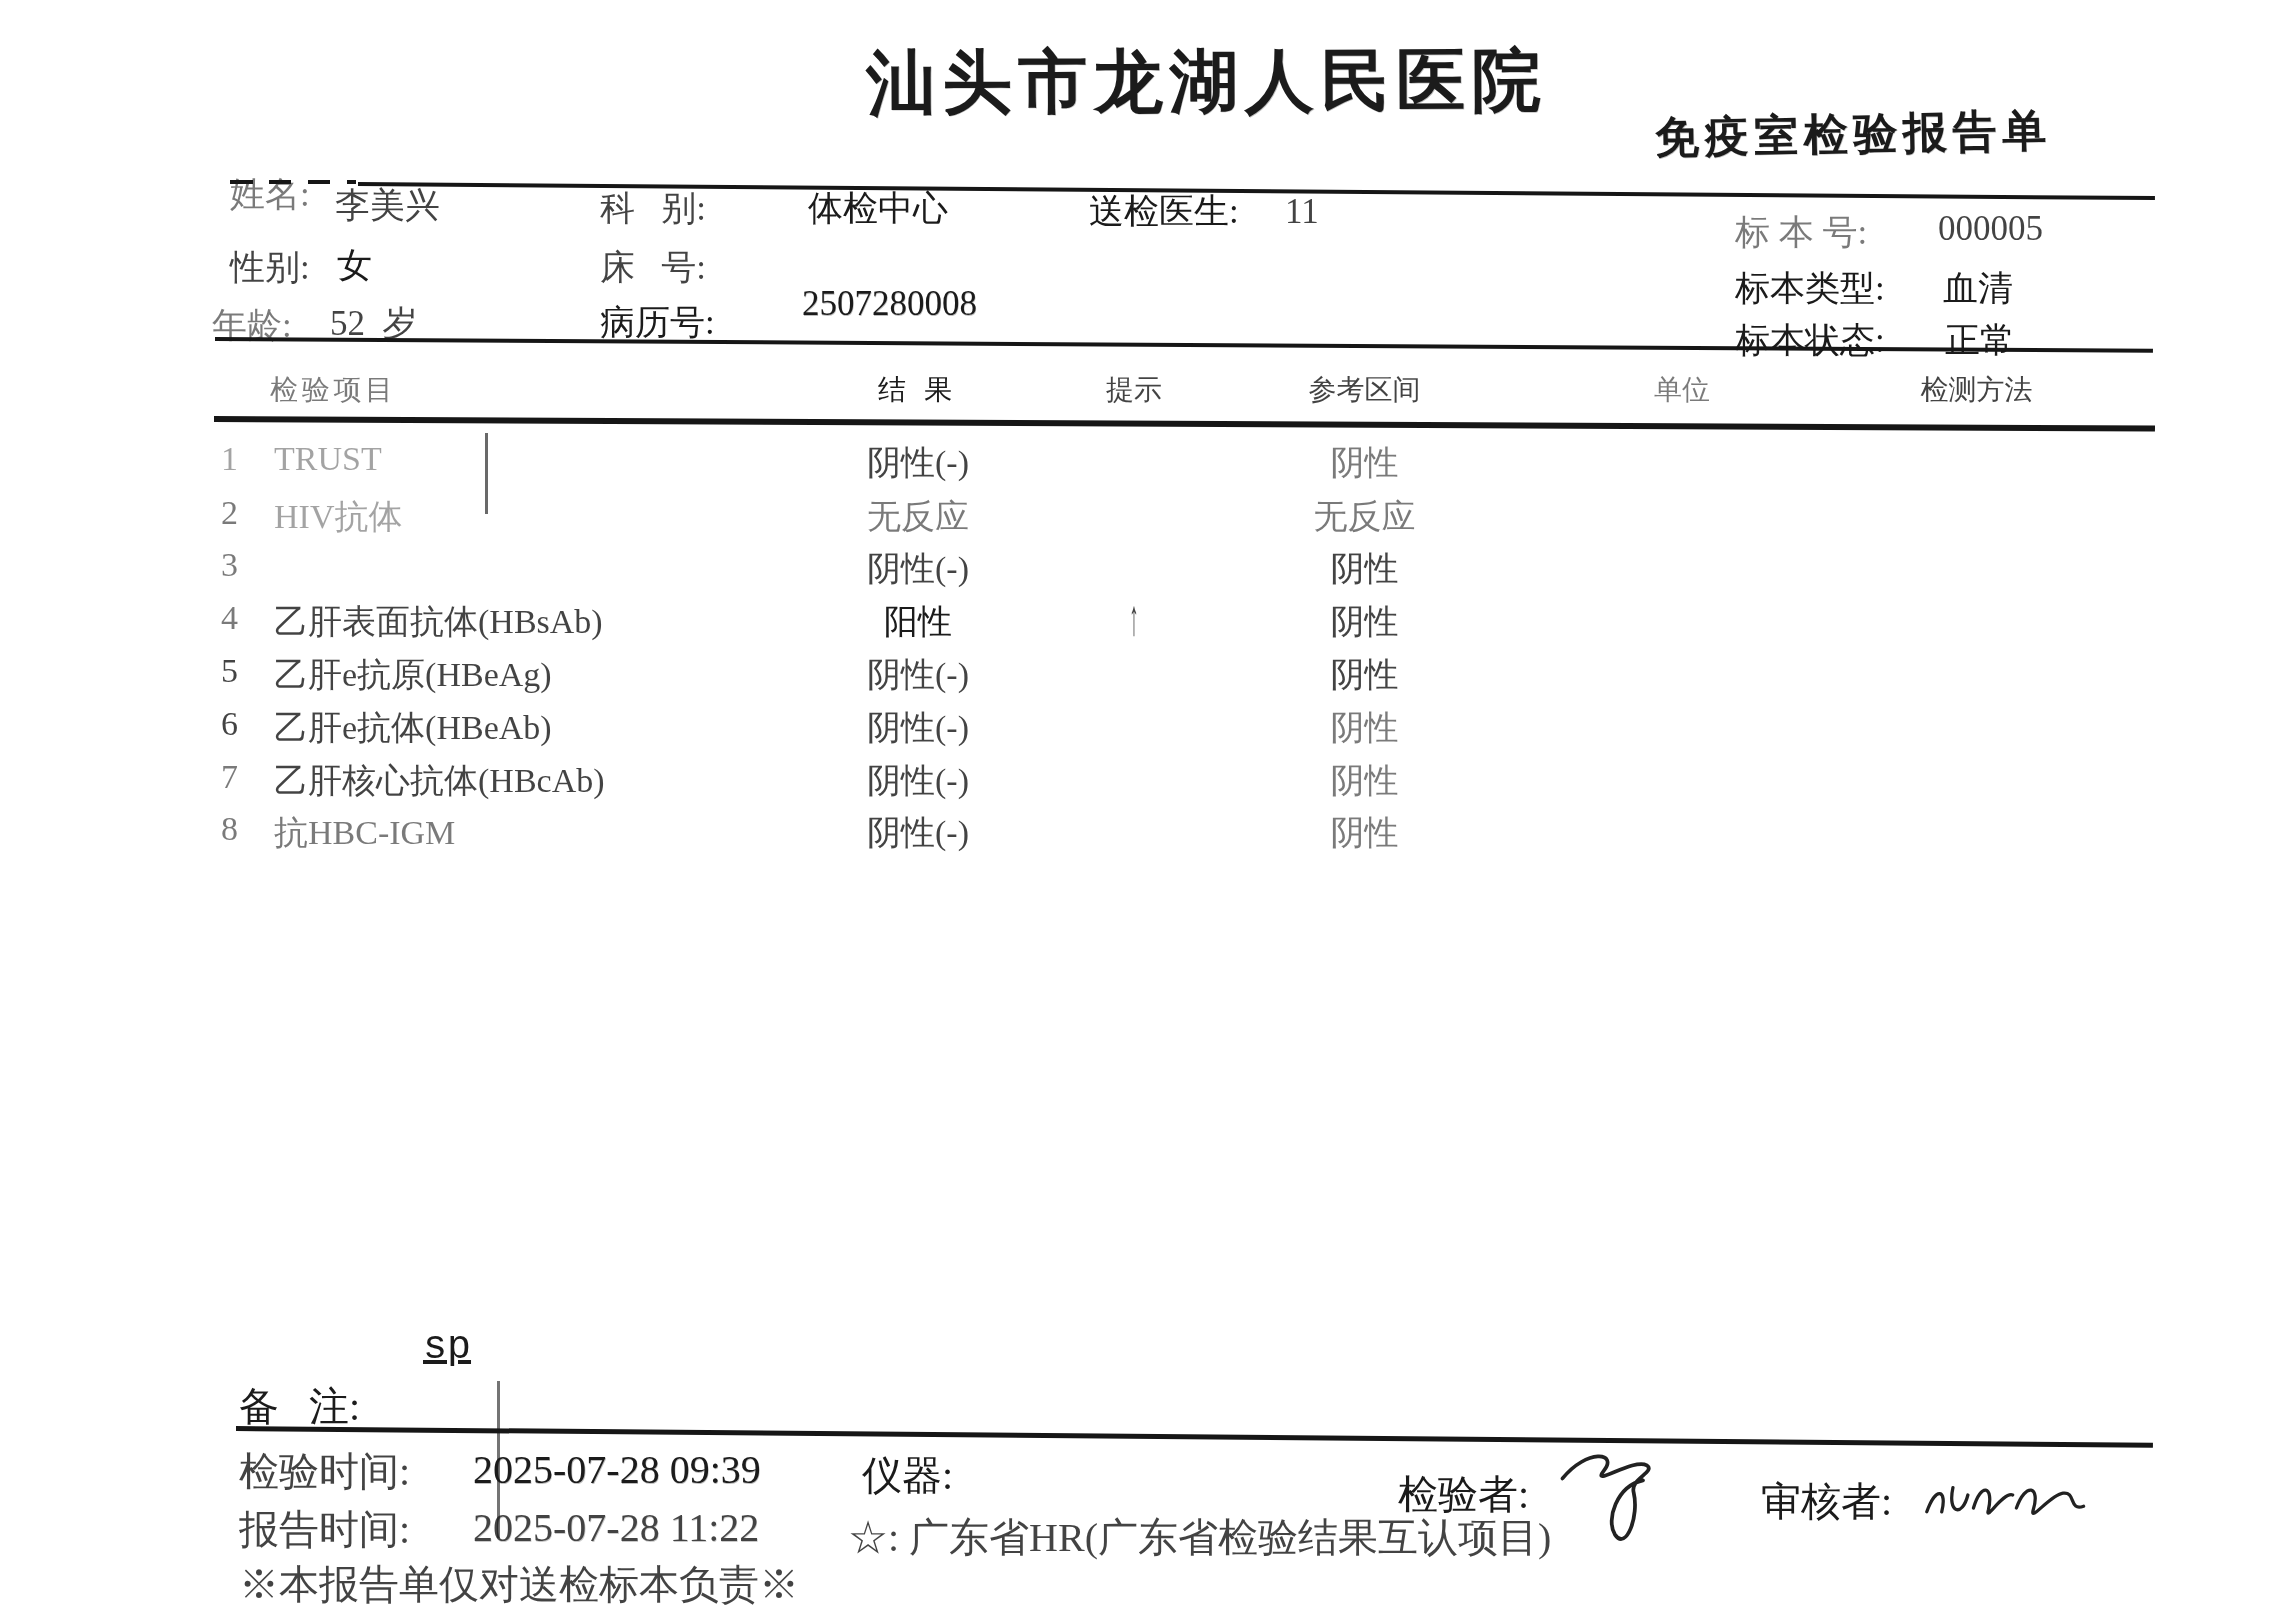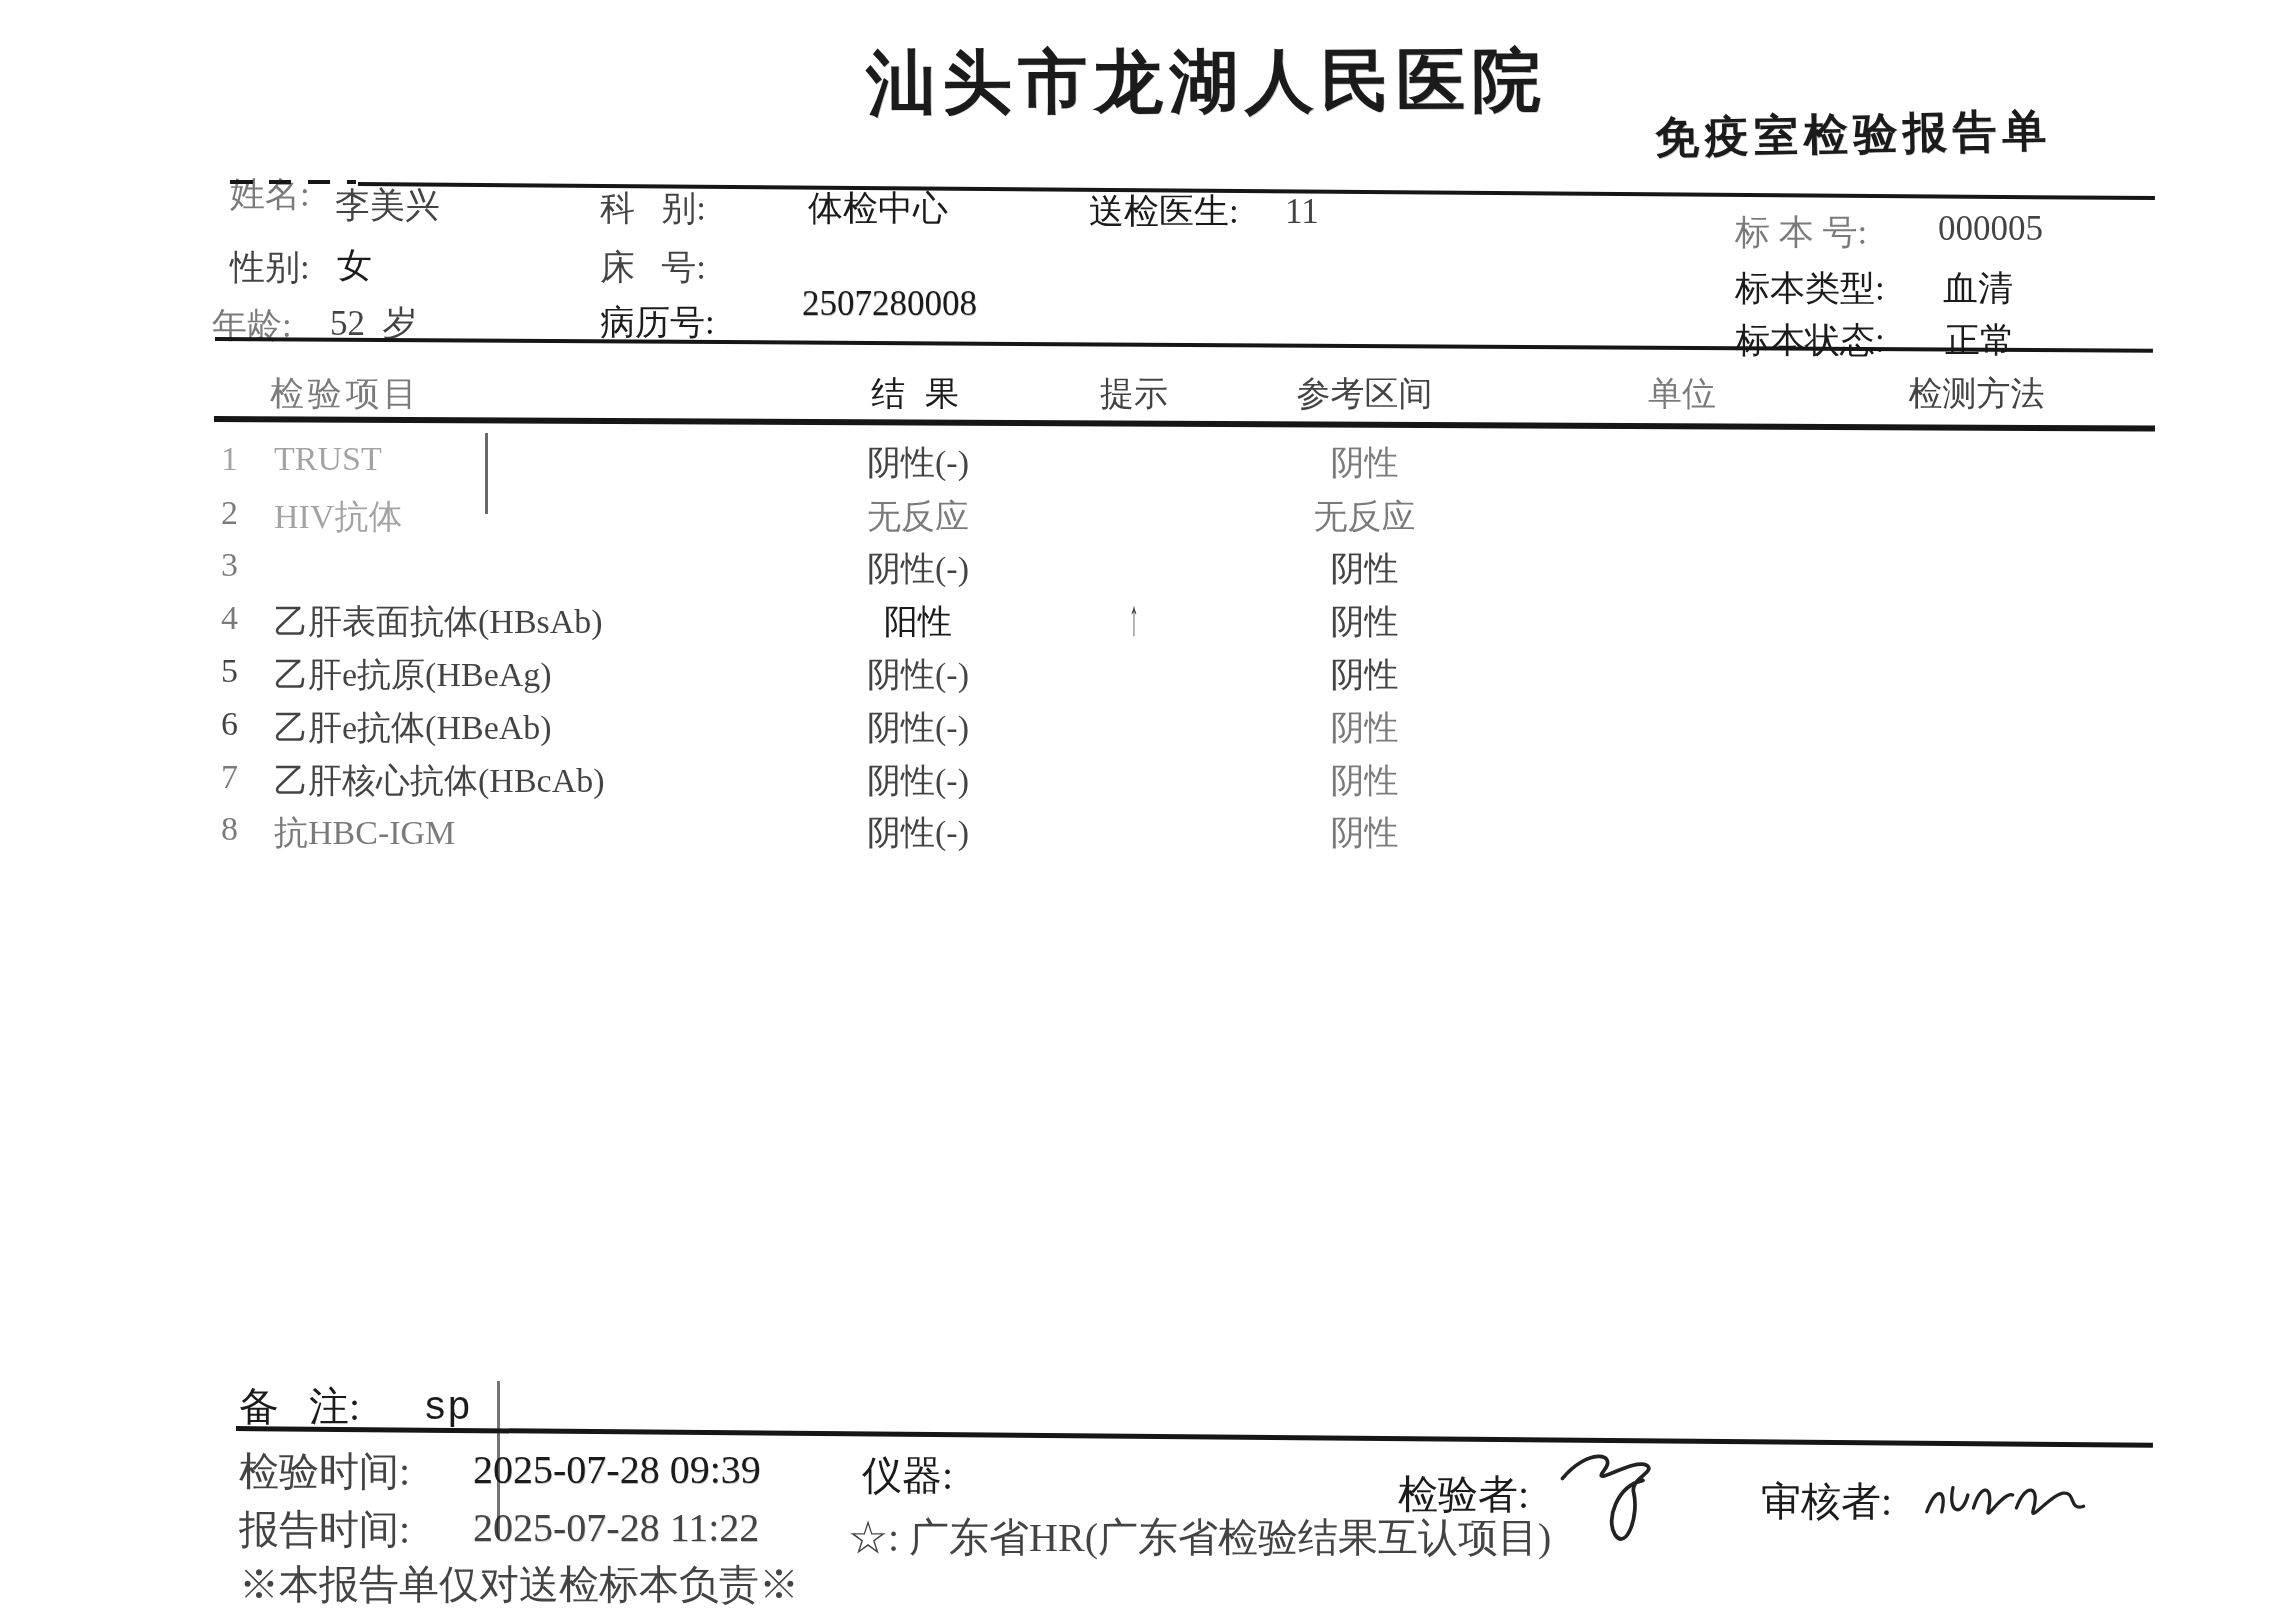--- a/index.html
+++ b/index.html
@@ -18,21 +18,21 @@
   .f2{opacity:.58;filter:blur(0.4px);}
   .f3{opacity:.40;filter:blur(0.6px);}
 
   .title{left:867px;top:45px;font-size:69px;font-weight:700;letter-spacing:6.6px;transform:rotate(-.2deg);}
   .subtitle{left:1655px;top:111px;font-size:44px;font-weight:700;letter-spacing:5.6px;transform:rotate(-1.1deg);}
 
   .pt{font-size:35px;}
   .hline{position:absolute;background:#161616;transform-origin:left center;}
   .vline{position:absolute;background:#2a2a2a;}
 
-  .hdr{font-size:34px;font-weight:400;}
+  .hdr{font-size:28px;font-weight:400;}
   .row{position:absolute;left:0;width:2271px;height:47px;font-size:34px;}
   .c-no{position:absolute;left:221px;width:41px;}
   .c-name{position:absolute;left:274px;}
   .c-result{position:absolute;left:815px;width:206px;text-align:center;}
   .c-hint{position:absolute;left:1092px;width:84px;text-align:center;}
   .c-ref{position:absolute;left:1285px;width:159px;text-align:center;}
   .c-unit{position:absolute;left:1607px;width:150px;text-align:center;}
   .c-method{position:absolute;left:1869px;width:215px;text-align:center;}
 
   .ft{font-size:40px;}
@@ -159,21 +159,21 @@
     <div class="c-no f2">8</div>
     <div class="c-name f2">抗HBC-IGM</div>
     <div class="c-result f1">阴性(-)</div>
     <div class="c-hint"></div>
     <div class="c-ref f2">阴性</div>
     <div class="c-unit"></div>
     <div class="c-method"></div>
   </div>
 
   <div class="t ft" style="left:239px;top:1385px;">备   注: </div>
-  <div class="t ft" style="left:423px;top:1387px;font-family:'Liberation Mono','DejaVu Sans Mono',monospace;">sp</div>
+  <div class="t ft" style="left:423px;top:1326px;font-family:'Liberation Mono','DejaVu Sans Mono',monospace;text-decoration:underline;">sp</div>
   <div class="vline" style="left:497px;top:1381px;width:2.8px;height:157px;opacity:.65;"></div>
 
   <div class="hline" style="left:236px;top:1426px;width:1917px;height:4.7px;transform:rotate(.5deg);"></div>
 
   <div class="t ft f1" style="left:239px;top:1450px;">检验时间: </div>
   <div class="t ft ink" style="left:473px;top:1448px;">2025-07-28 09:39</div>
   <div class="t ft" style="left:862px;top:1454px;">仪器:</div>
   <div class="t ft" style="left:1398px;top:1473px;">检验者:</div>
   <svg class="sig" style="left:1551px;top:1441px;" width="141" height="117" viewBox="0 0 150 125">
     <path d="M12 40 C 38 8, 72 12, 56 32 C 42 50, 88 18, 102 26 C 112 33, 84 40, 88 55 C 94 80, 80 118, 68 100 C 58 84, 70 48, 98 42" fill="none" stroke="#222" stroke-width="4" stroke-linecap="round"></path>

